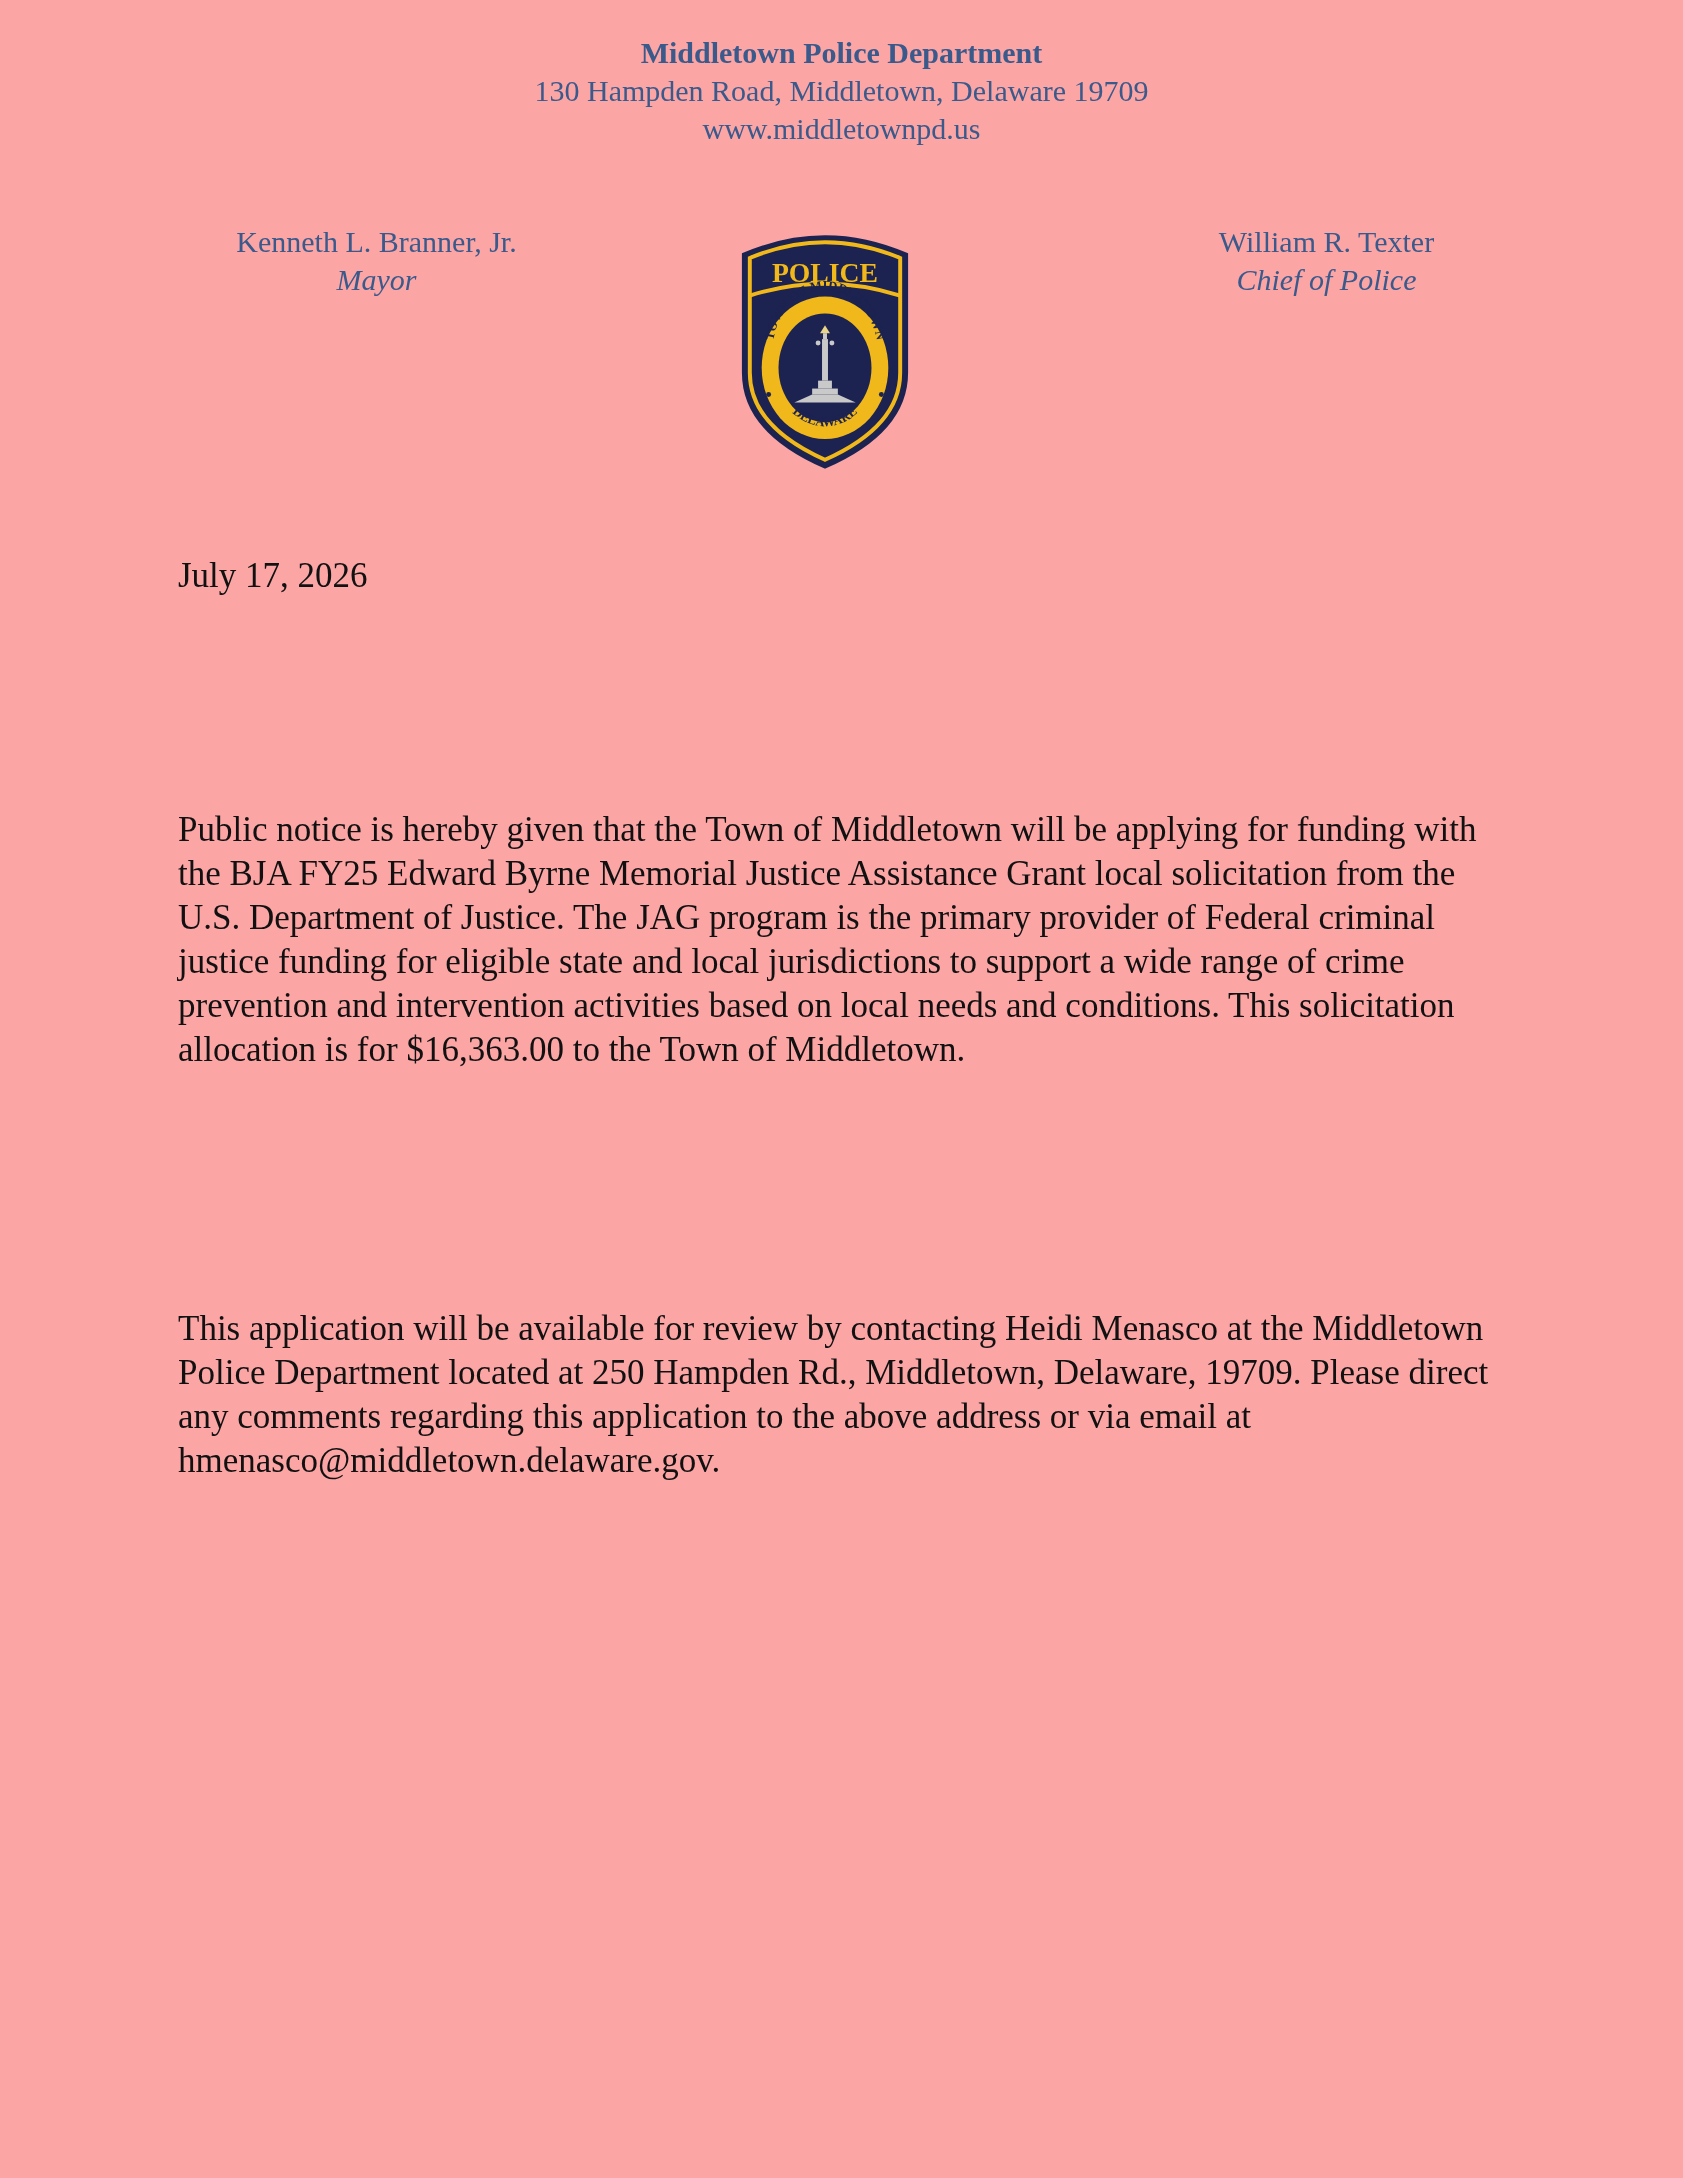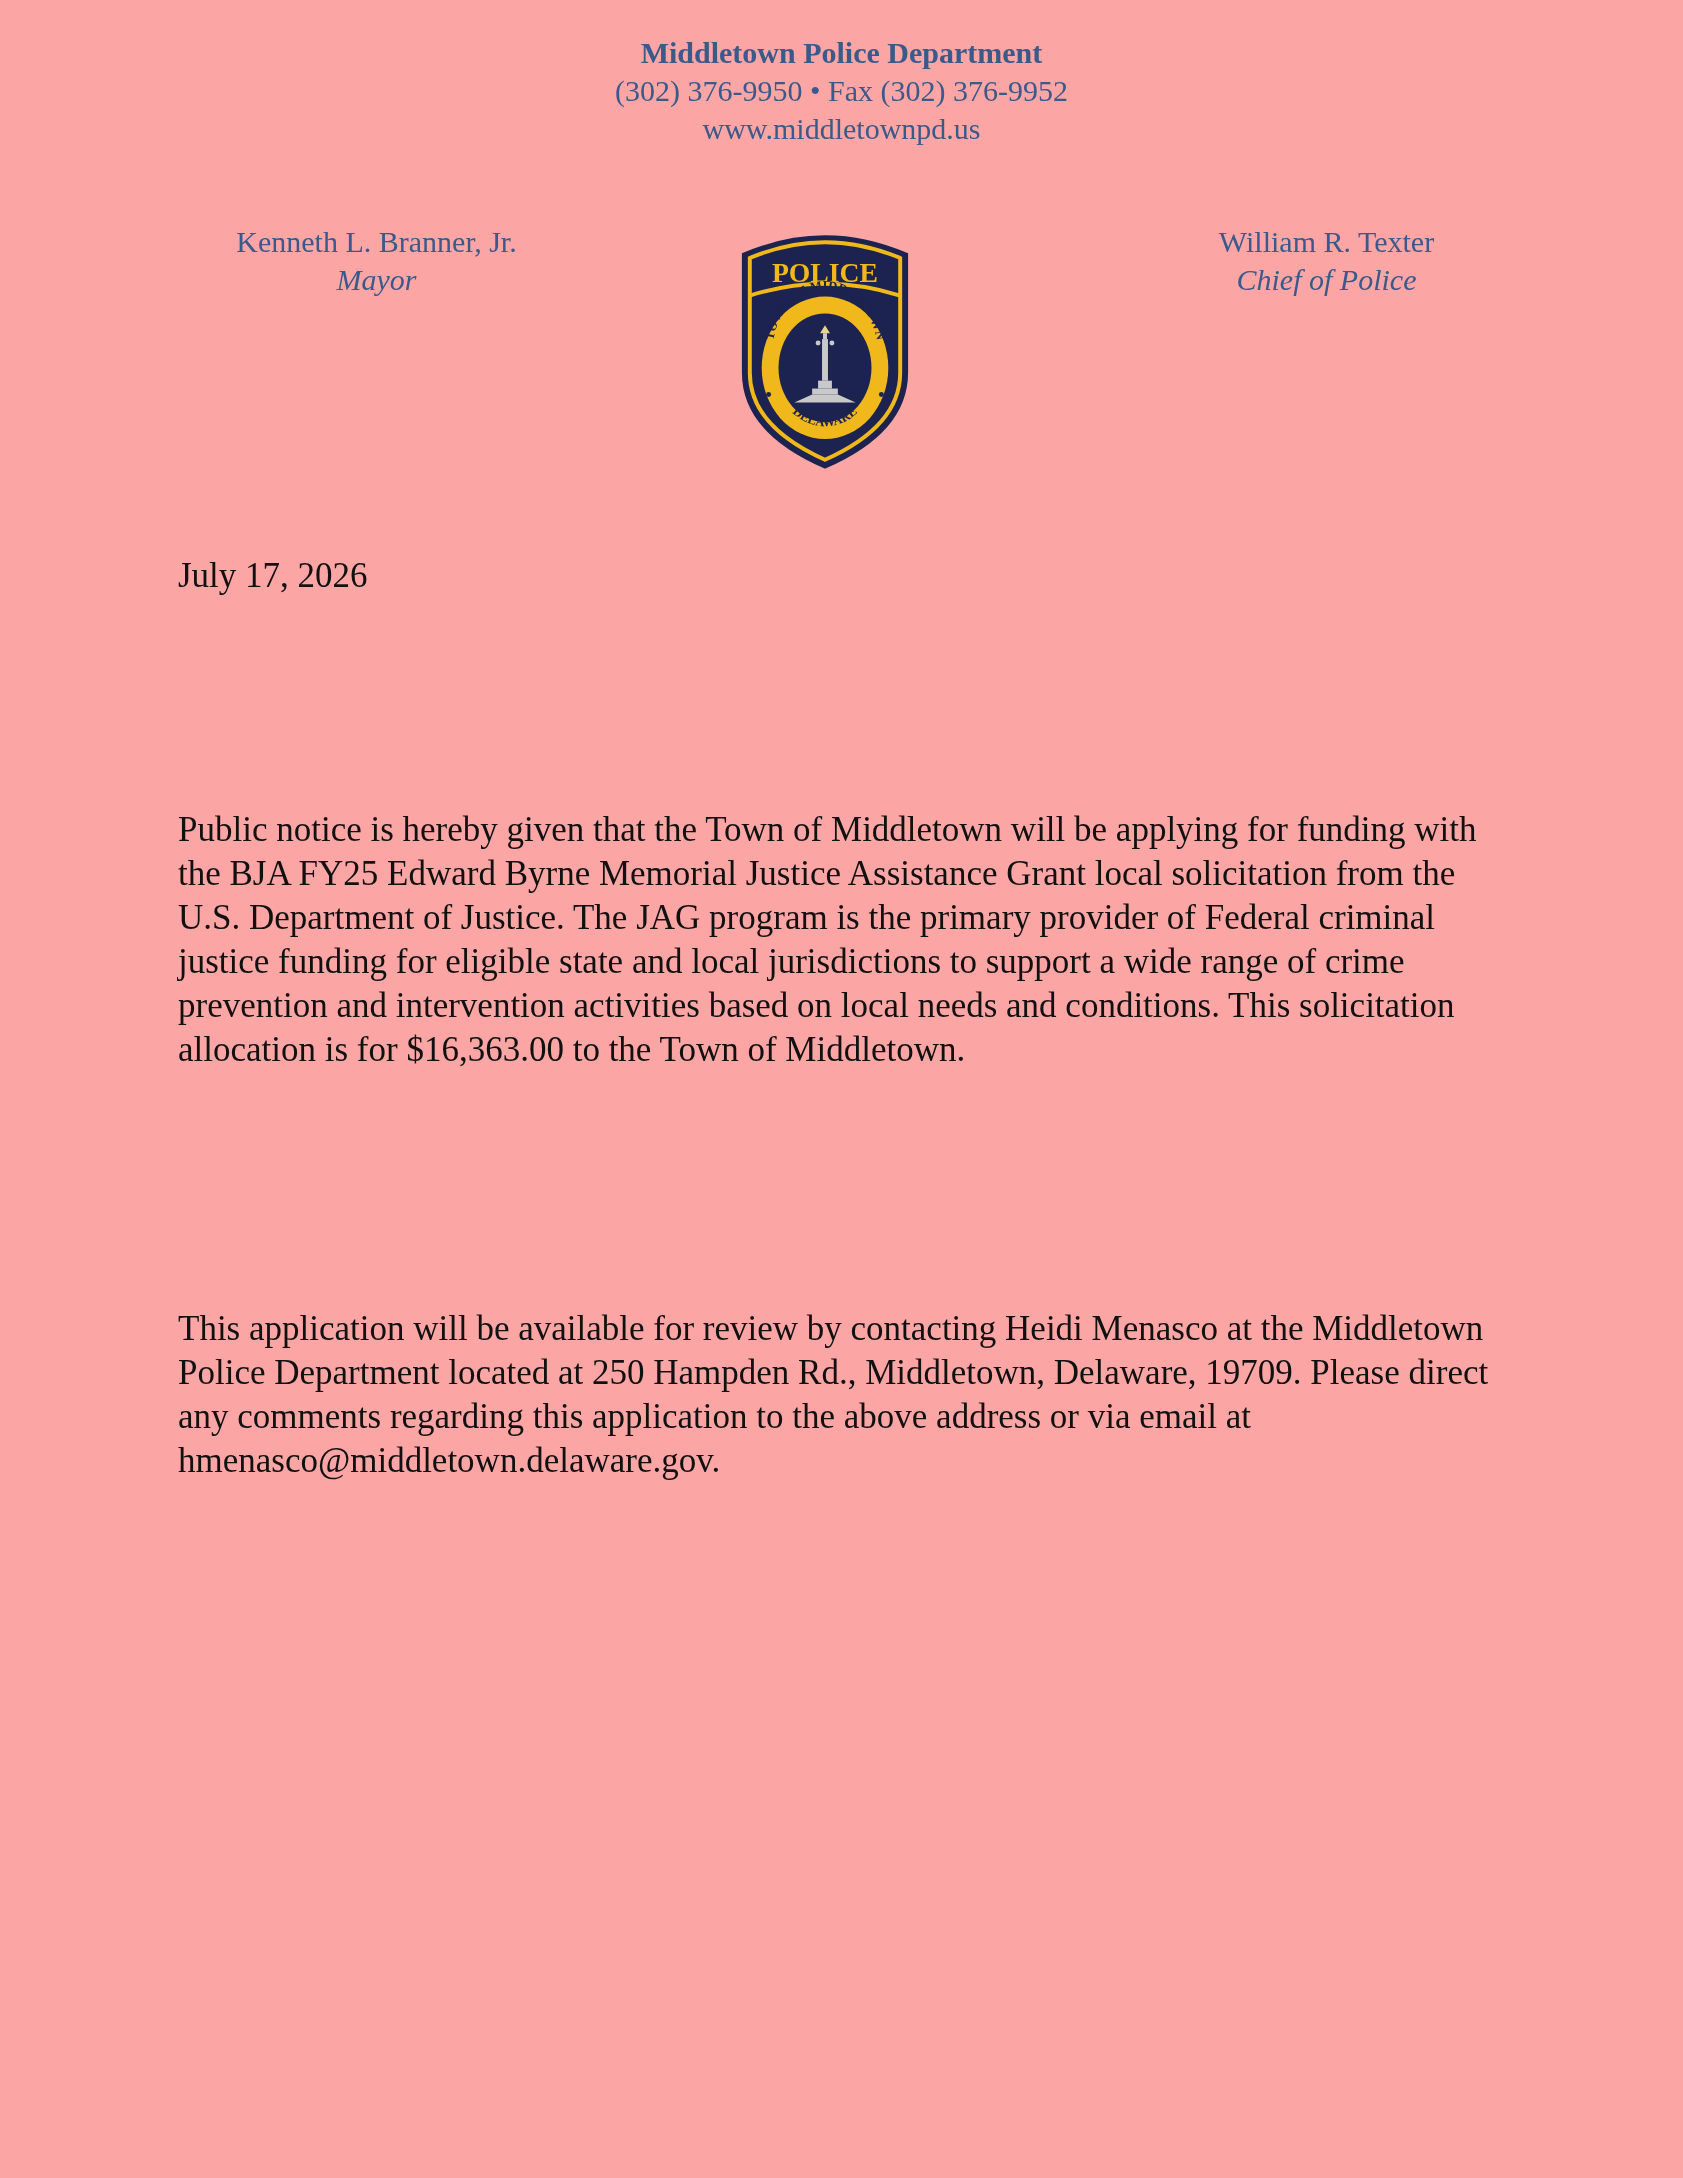--- a/index.html
+++ b/index.html
@@ -29,21 +29,21 @@
     .para3 { top: 1307px; }
     .body-text p { margin: 0; }
   </style>
 </head>
 <body>
 
 <div class="page">
 
   <div class="letterhead">
     <div class="lh-title">Middletown Police Department</div>
-    <div class="lh-line">(302) 376-9950 • Fax (302) 376-9952</div>
+    <div class="lh-line">130 Hampden Road, Middletown, Delaware 19709</div>
     <div class="lh-line">www.middletownpd.us</div>
   </div>
 
   <div class="official official-right">
     <div class="name">William R. Texter</div>
     <div class="role">Chief of Police</div>
   </div>
 
   <div class="official official-left">
     <div class="name">Kenneth L. Branner, Jr.</div>

